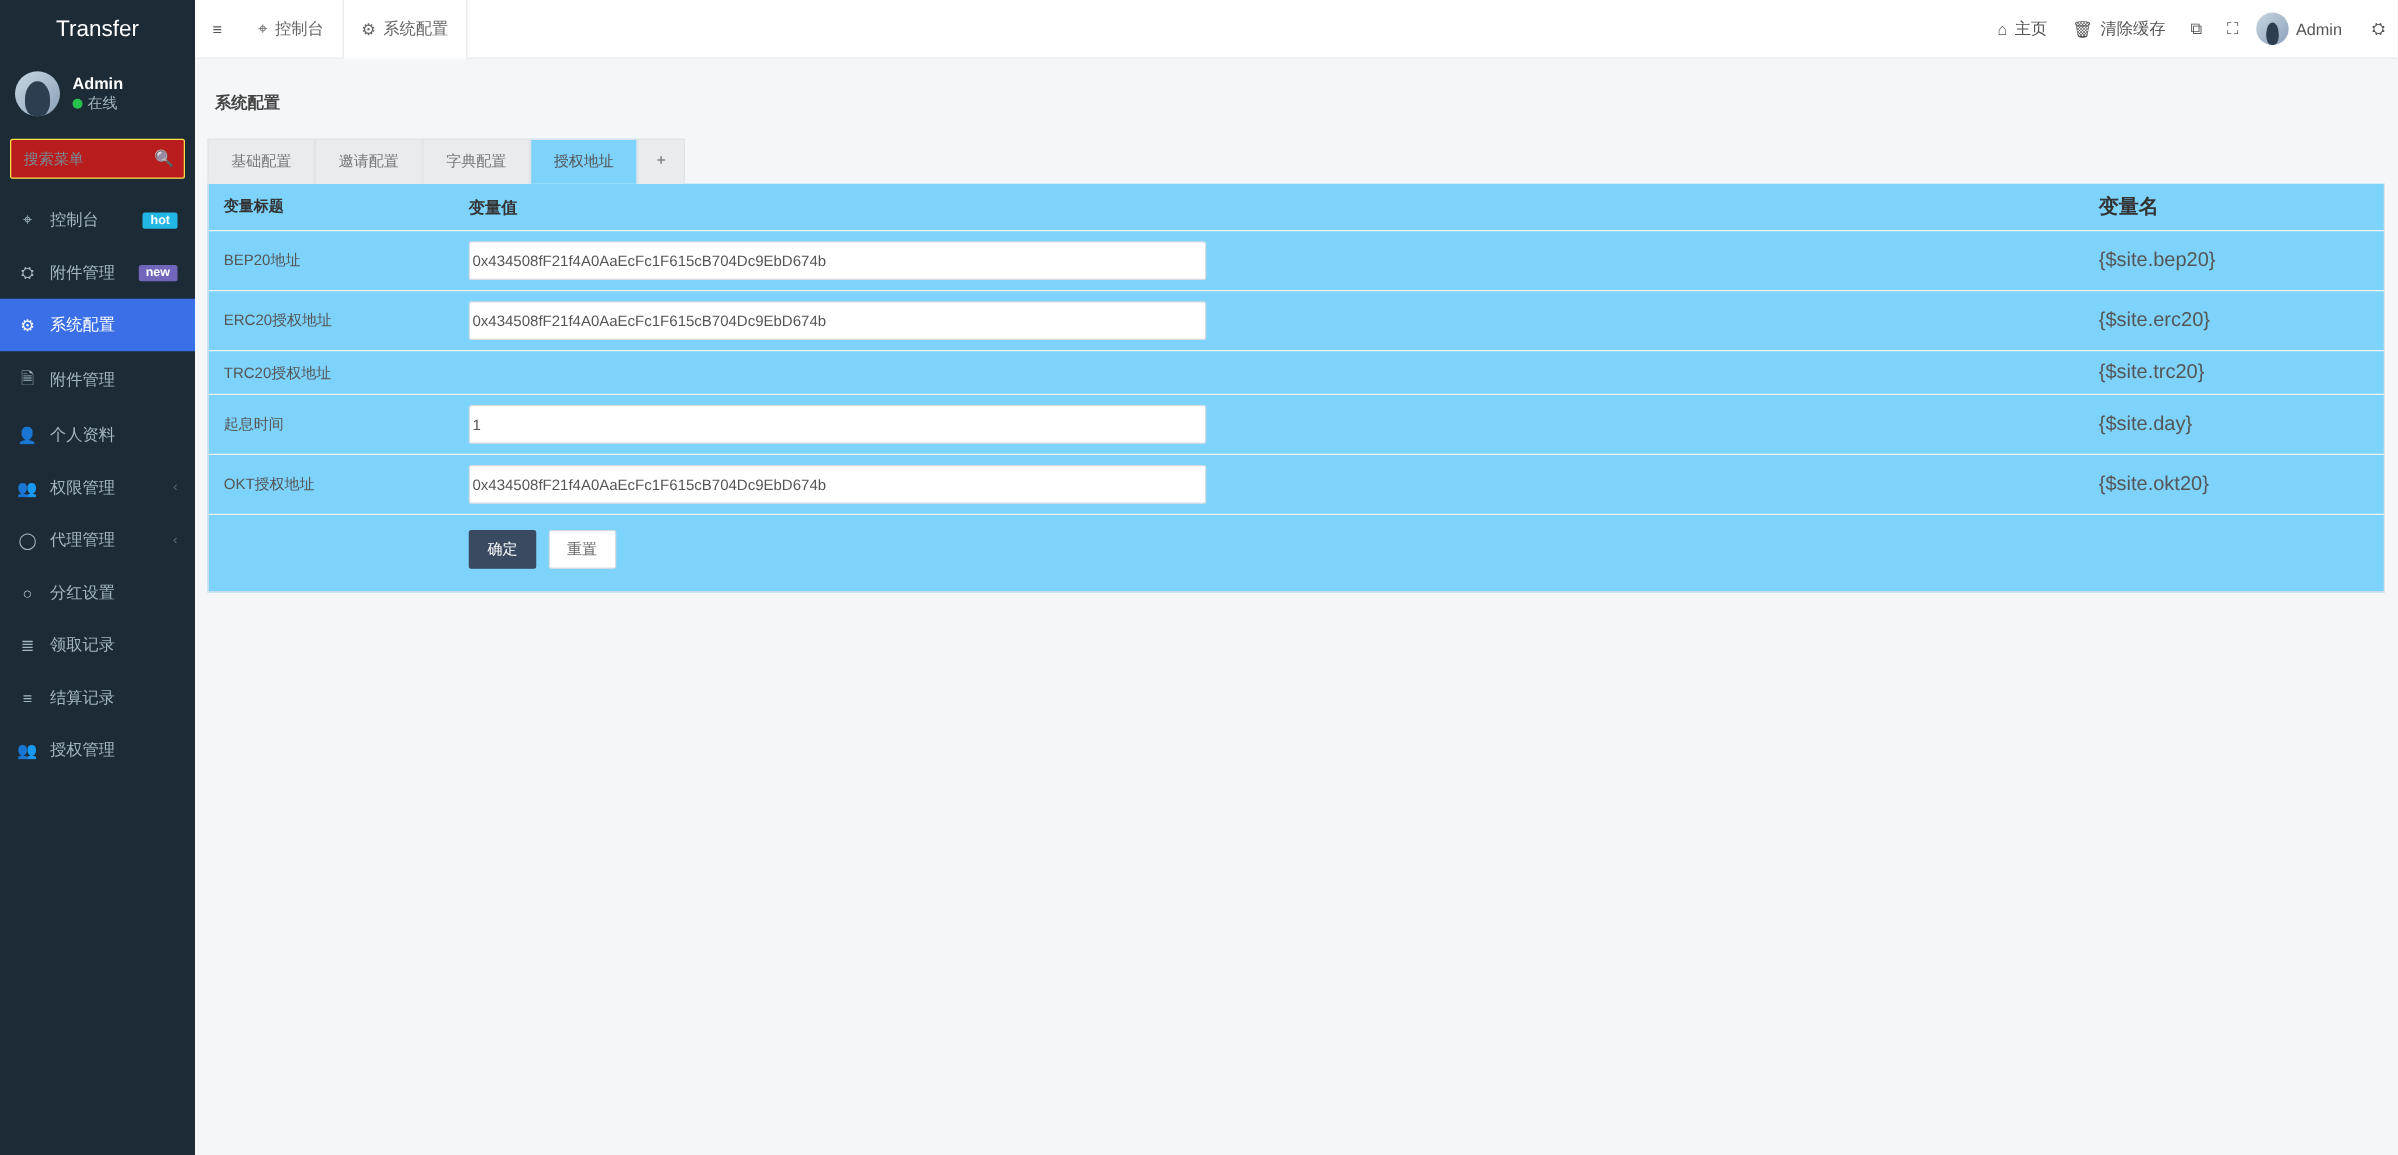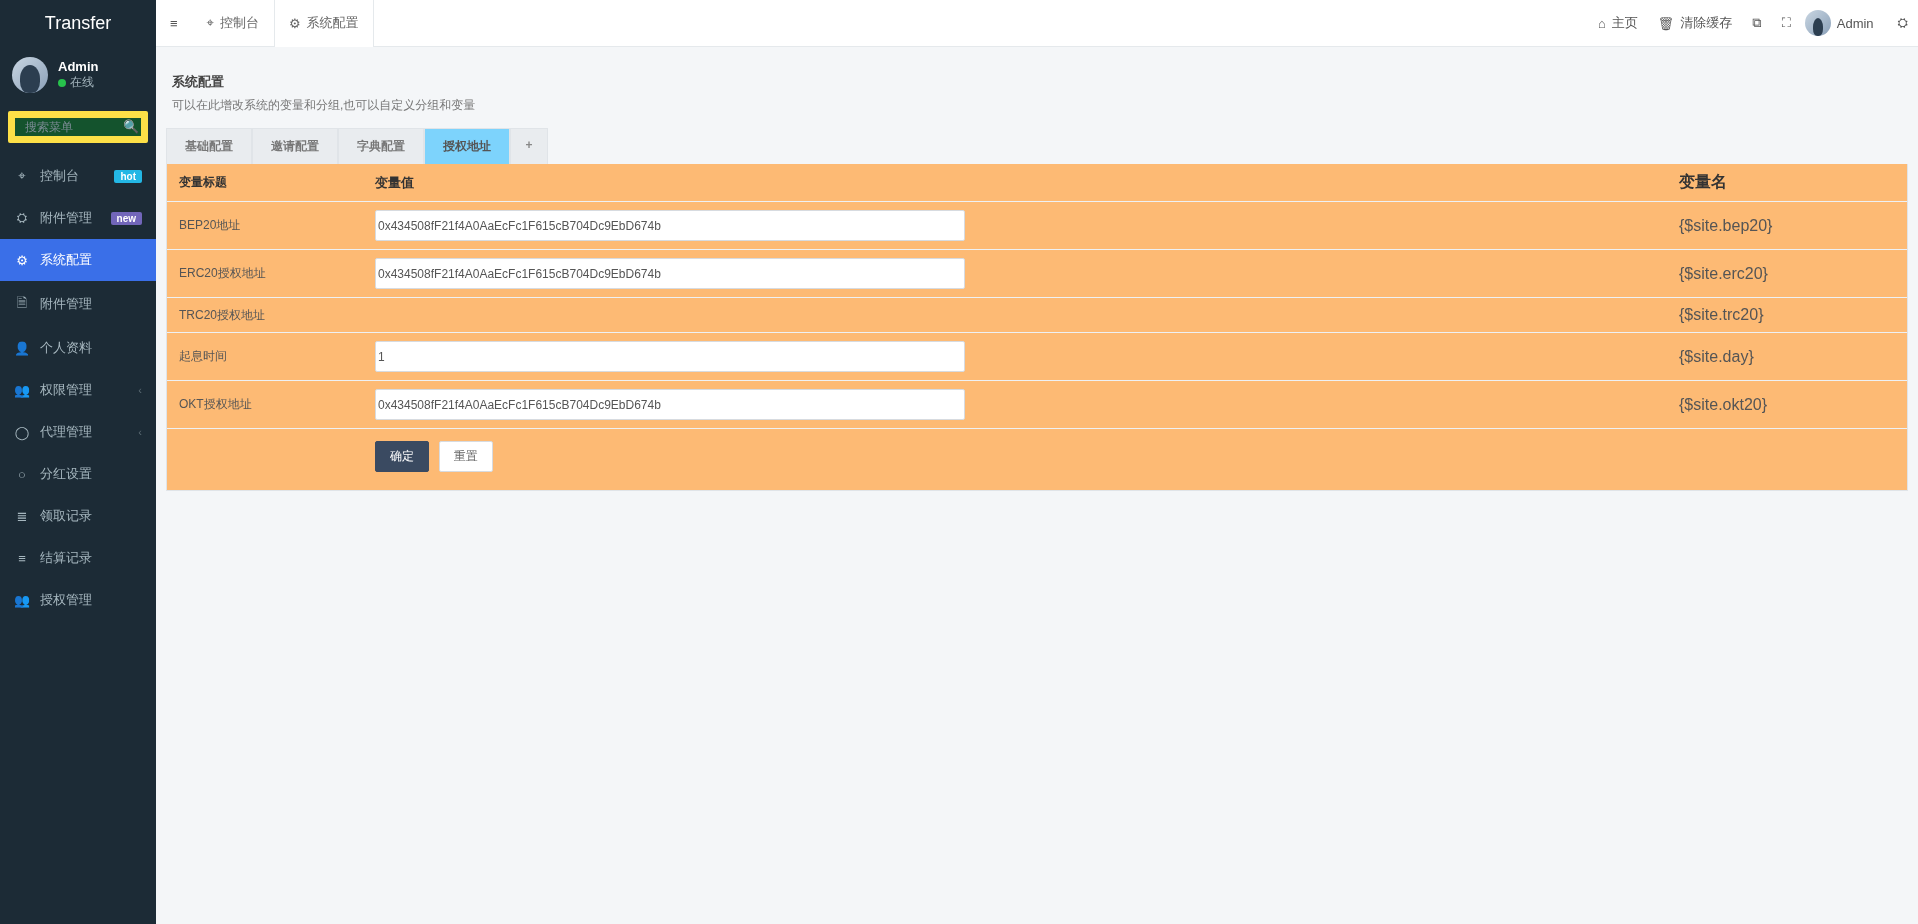--- a/index.html
+++ b/index.html
@@ -10,21 +10,21 @@
 .sidebar { width: 156px; background: #1c2b36; color: #a6b7bf; display: flex; flex-direction: column; }
 .brand { height: 47px; line-height: 47px; text-align: center; color: #fff; font-size: 18px; font-weight: 500; }
 .user-panel { display: flex; align-items: center; padding: 10px 12px; gap: 10px; }
 .avatar { width: 36px; height: 36px; border-radius: 50%; background: linear-gradient(135deg,#c9d6e2,#8aa0b8); position: relative; overflow: hidden; }
 .avatar::after { content:""; position:absolute; inset:8px 8px 0 8px; border-radius:50% 50% 40% 40%; background:#2c3e50;}
 .user-name { color:#fff; font-weight:600; font-size:13px; }
 .user-status { font-size:12px; color:#a6b7bf; }
 .dot-online { display:inline-block; width:8px; height:8px; border-radius:50%; background:#27c24c; margin-right:4px; vertical-align:middle;}
 
 .search-wrap { margin:8px; position:relative; }
-.search-wrap input { width:100%; height:32px; padding:6px 30px 6px 10px; background:#14532d; border:7px solid #fde047; color:#a6b7bf; border-radius:2px; font-size:12px;}
+.search-wrap input { width:100%; height:32px; padding:6px 30px 6px 10px; background:#b91c1c; border:1px solid #fde047; color:#a6b7bf; border-radius:2px; font-size:12px;}
 .search-wrap input::placeholder { color:#7a8a93; }
 .search-wrap .s-icon { position:absolute; right:8px; top:8px; color:#7a8a93; font-size:13px;}
 
 .nav { list-style:none; margin-top:4px; }
 .nav > li { position:relative; }
 .nav > li > a { display:flex; align-items:center; padding:12px 14px; color:#a6b7bf; text-decoration:none; font-size:13px; gap:10px;}
 .nav > li.active > a { background:#3a6fe8; color:#fff; }
 .nav > li > a .mi { width:16px; text-align:center; font-size:13px; }
 .nav .badge { margin-left:auto; font-size:10px; padding:1px 6px; border-radius:2px; color:#fff; font-weight:600;}
 .badge.hot { background:#23b7e5; }
@@ -45,25 +45,25 @@
 .topbar-right .tb-btn{ padding: 0 10px; }
 .topbar-right .avatar { width:26px; height:26px; align-self:center; margin:0 6px 0 4px;}
 .topbar-right .uname { align-self:center; padding-right:14px; color:#555;}
 
 .content { padding:10px 10px 20px 10px; overflow:auto;}
 .page-head { padding:16px 6px 14px 6px; }
 .page-title { font-weight:700; font-size:13px; color:#444; margin-bottom:6px;}
 .page-sub { color:#777; font-size:12px;}
 
 .tabbar { display:flex; gap:0; }
-.tabbar .tab { padding:9px 18px; background:#e9ecef; color:#777; cursor:pointer; font-size:12px; border:1px solid #e0e4e8; border-bottom:none;font-weight:bold;}
+.tabbar .tab { padding:9px 18px; background:#e9ecef; color:#777; cursor:pointer; font-size:12px; border:1px solid #e0e4e8; border-bottom:none;}
 .tabbar .tab.active { background:#7dd3fc; color:#555; }
 .tabbar .tab.plus { width:38px; text-align:center; font-weight:700; color:#888; padding:9px 0;}
 
-.panel { background:#fdba74; border:1px solid #e0e4e8; border-top:none; padding:0; }
+.panel { background:#7dd3fc; border:1px solid #e0e4e8; border-top:none; padding:0; }
 .row { display:flex; align-items:center; border-bottom:1px solid #eef1f4; padding:8px 8px;}
 .row.head { font-weight:700; color:#444; }
 .col-label { width:200px; padding-left:4px; font-size:12px; color:#555;}
 .row.head .col-label, .row.head .col-value, .row.head .col-name { color:#333;}
 .col-value { flex:0 0 590px; }
 .col-spacer { flex:1;}
 .col-name  { width:220px; font-size:16px; color:#555; text-align:left;}
 .col-value input { width:100%; height:31px; padding:5px 2px; border:1px solid #d7dbe0; border-radius:2px; font-size:12px; color:#555; background:#fff;}
 .row.actions { border-bottom:none; padding:12px 8px 18px 8px;}
 .btn { display:inline-block; padding:6px 14px; font-size:12px; border-radius:2px; cursor:pointer; border:1px solid transparent;text-align:right;}
@@ -201,21 +201,20 @@
       <div class="uname">Admin</div>
       <div class="tb-btn">
           <span>⛭</span>
         </div>
     </div>
   </div>
 
   <div class="content">
     <div class="page-head">
       <div class="page-title">系统配置</div>
-      <div class="page-sub">可以在此增改系统的变量和分组,也可以自定义分组和变量</div>
     </div>
 
     <div class="tabbar">
       <div class="tab">基础配置</div>
       <div class="tab">邀请配置</div>
       <div class="tab">字典配置</div>
       <div class="tab active">授权地址</div>
       <div class="tab plus">+</div>
     </div>
 

